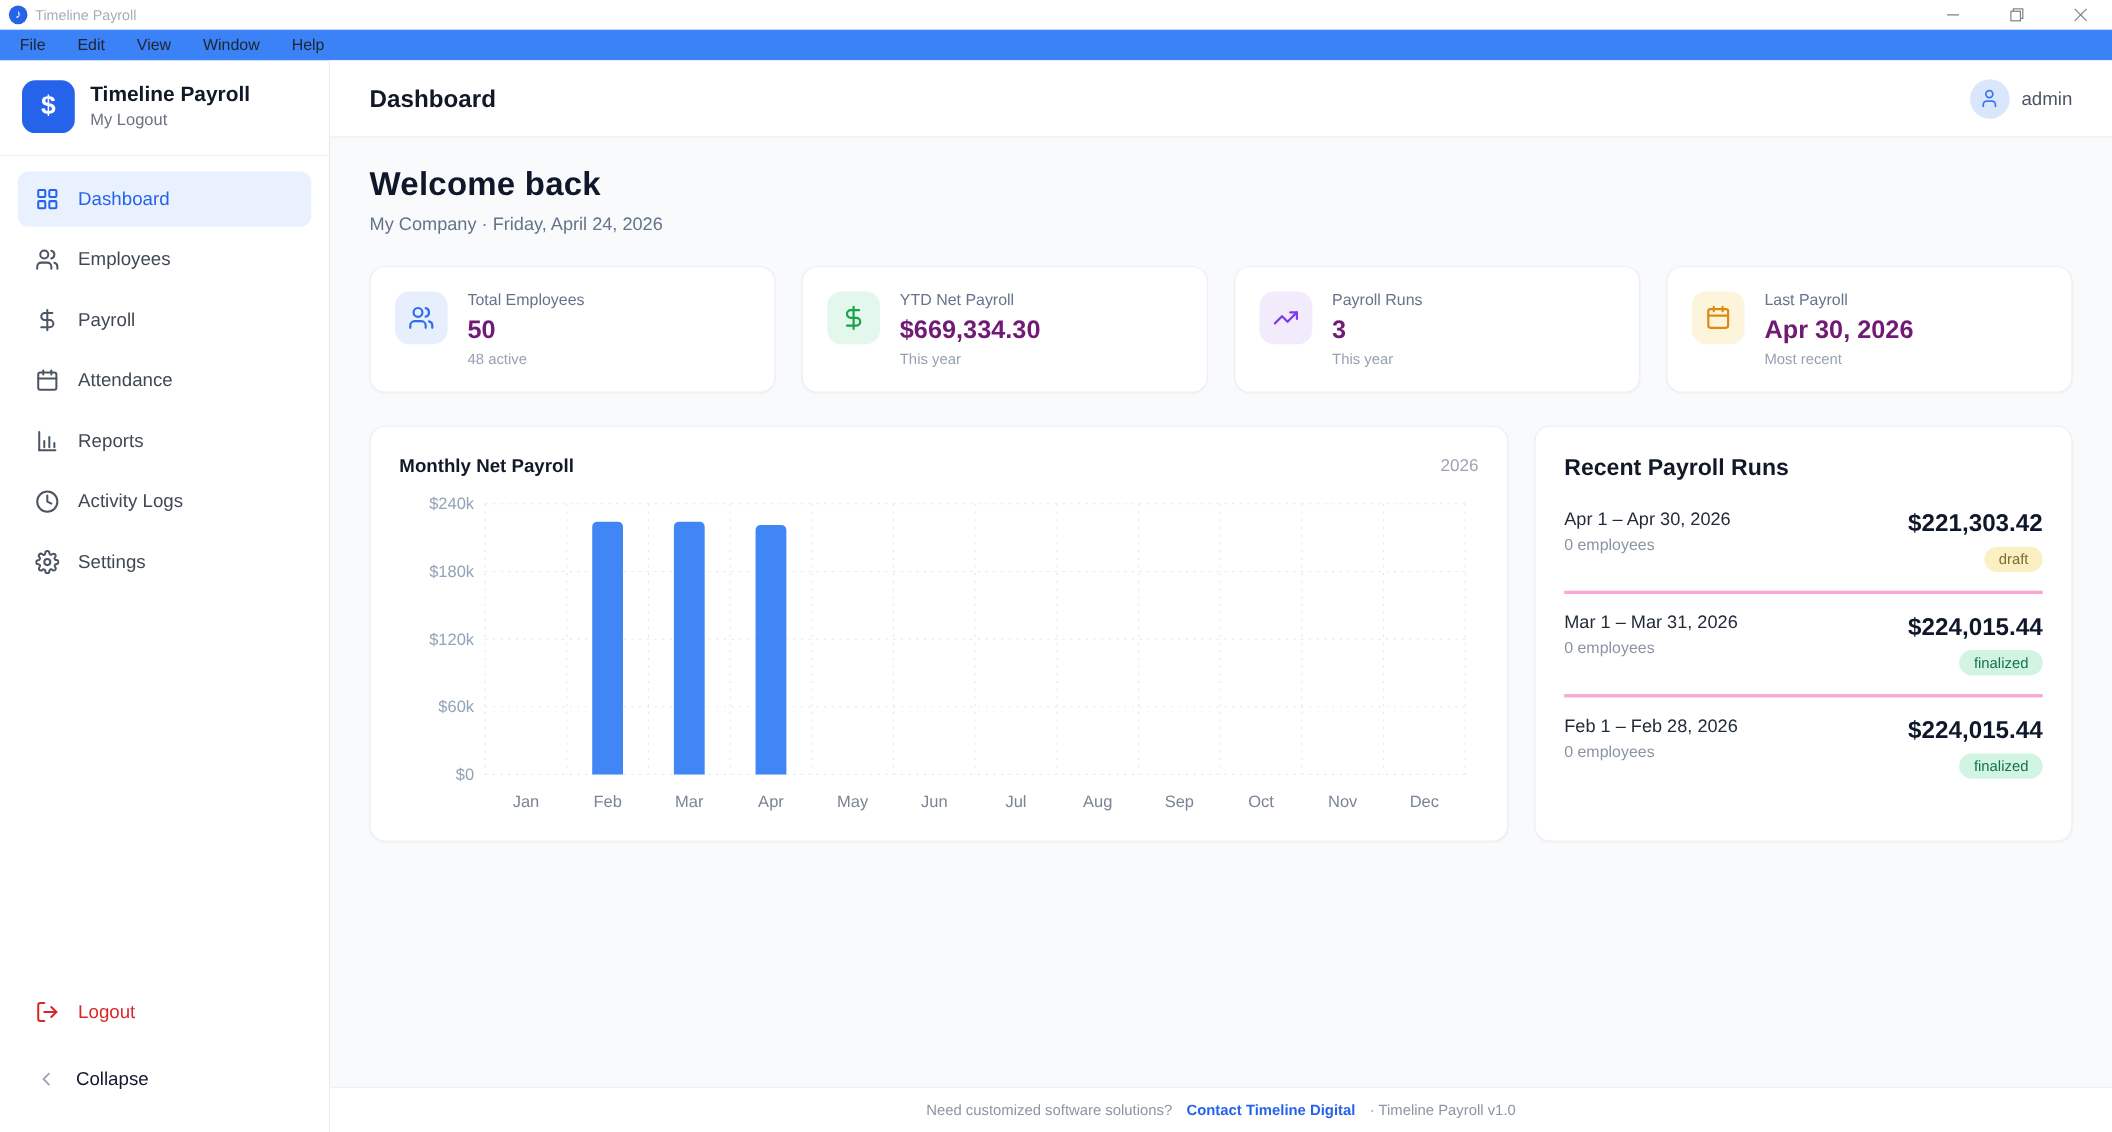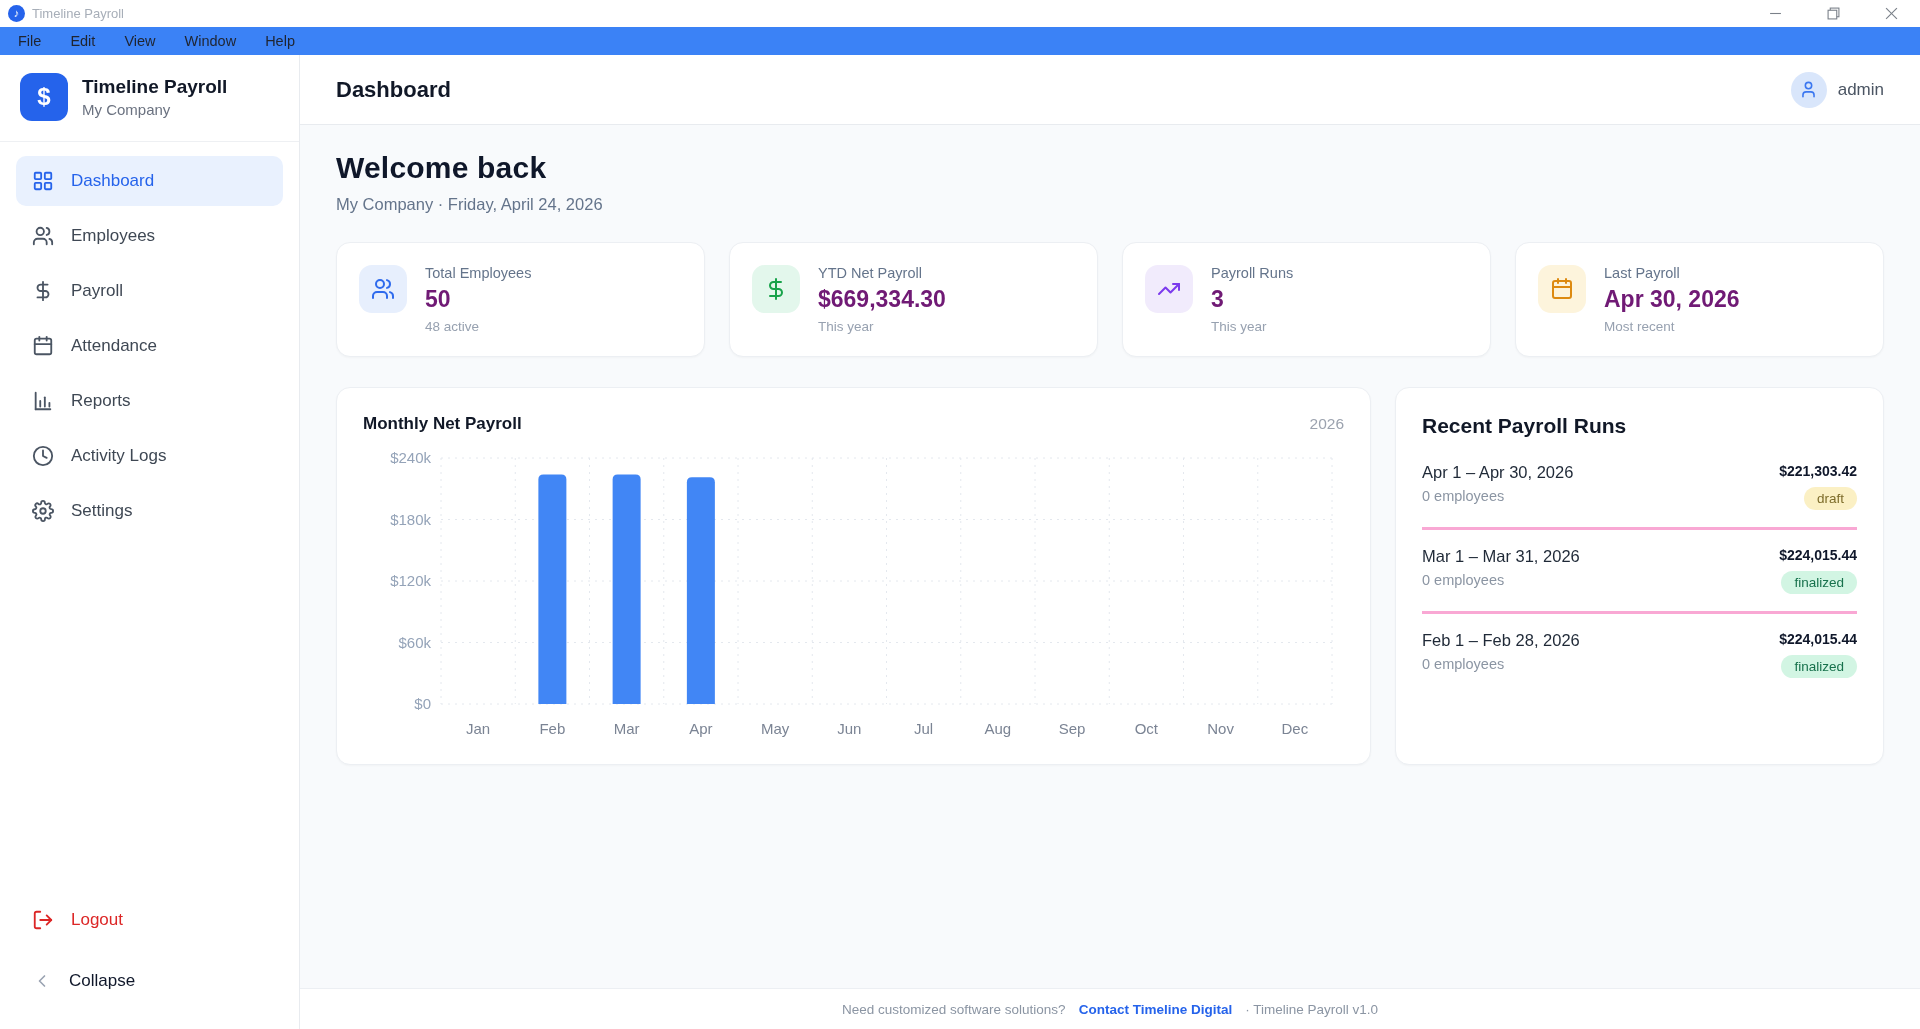--- a/index.html
+++ b/index.html
@@ -78,21 +78,21 @@
   .xtick { fill:#7b8494; font-size:15px; }
   .grid { stroke:#e4e8ee; stroke-width:1; stroke-dasharray:2 5; }
 
   .runs-card { flex:1; height:378px; padding:26px 26px 10px 26px; }
   .runs-title { font-size:21px; font-weight:bold; color:#111827; margin-bottom:8px; }
   .run-row { display:flex; justify-content:space-between; align-items:flex-start; padding:17px 0; border-bottom:3px solid #f9a8d4; cursor:pointer; }
   .run-row:last-child { border-bottom:none; }
   .run-period { font-size:16.5px; color:#1f2937; }
   .run-emps { font-size:14.5px; color:#8b95a3; margin-top:6px; }
   .run-right { text-align:right; }
-  .run-amount { font-size:14px; font-weight:bold; color:#0f172a; }
+  .run-amount { font-size:22px; font-weight:bold; color:#0f172a; }
   .badge { display:inline-block; margin-top:8px; padding:4px 13px; border-radius:999px; font-size:13.5px; }
   .badge[data-status="draft"] { background:#fbf0c4; color:#7d6c2a; }
   .badge[data-status="finalized"] { background:#d2f5e3; color:#17714c; }
 
   footer { height:41px; flex:none; background:#fff; border-top:1px solid #eceff3;
     display:flex; align-items:center; justify-content:center; gap:13px; font-size:13.5px; color:#8b95a3; }
   .footer-link { color:#2563eb; font-weight:bold; cursor:pointer; }
   svg { display:block; }
 </style>
 </head>
@@ -132,21 +132,21 @@
   <span class="menu-item">Help</span>
 </div>
 
 <div class="body">
 
   <aside class="sidebar">
     <div class="brand">
       <div class="brand-logo">$</div>
       <div>
         <div class="brand-name">Timeline Payroll</div>
-        <div class="brand-company">My Company</div>
+        <div class="brand-company">My Logout</div>
       </div>
     </div>
 
     <nav>
       <div class="nav-item active">
         <svg width="22" height="22" viewBox="0 0 24 24" fill="none" stroke-width="2" stroke-linecap="round" stroke-linejoin="round">
             <rect x="3" y="3" width="7" height="7" rx="1"></rect>
             <rect x="14" y="3" width="7" height="7" rx="1"></rect>
             <rect x="3" y="14" width="7" height="7" rx="1"></rect>
             <rect x="14" y="14" width="7" height="7" rx="1"></rect>

